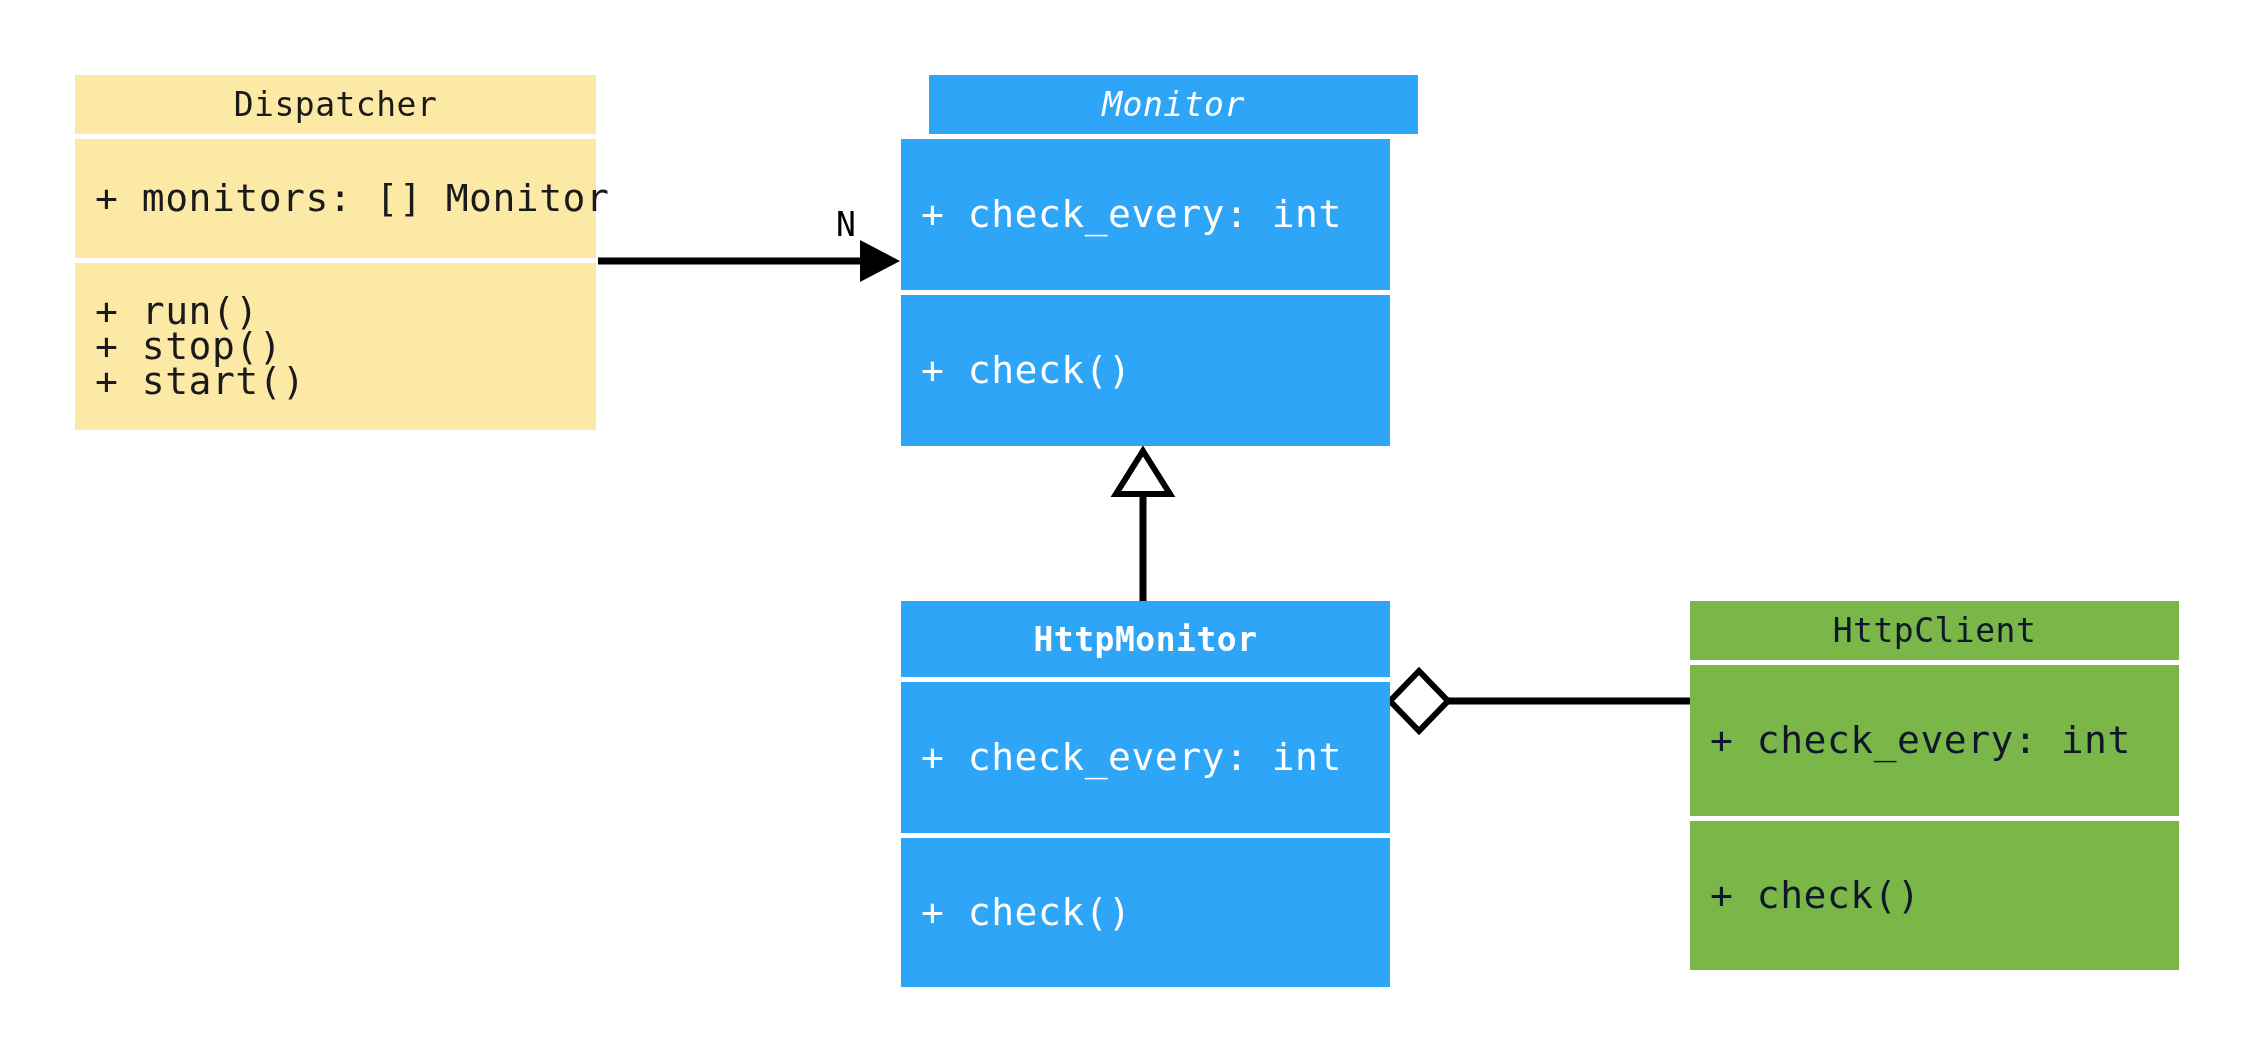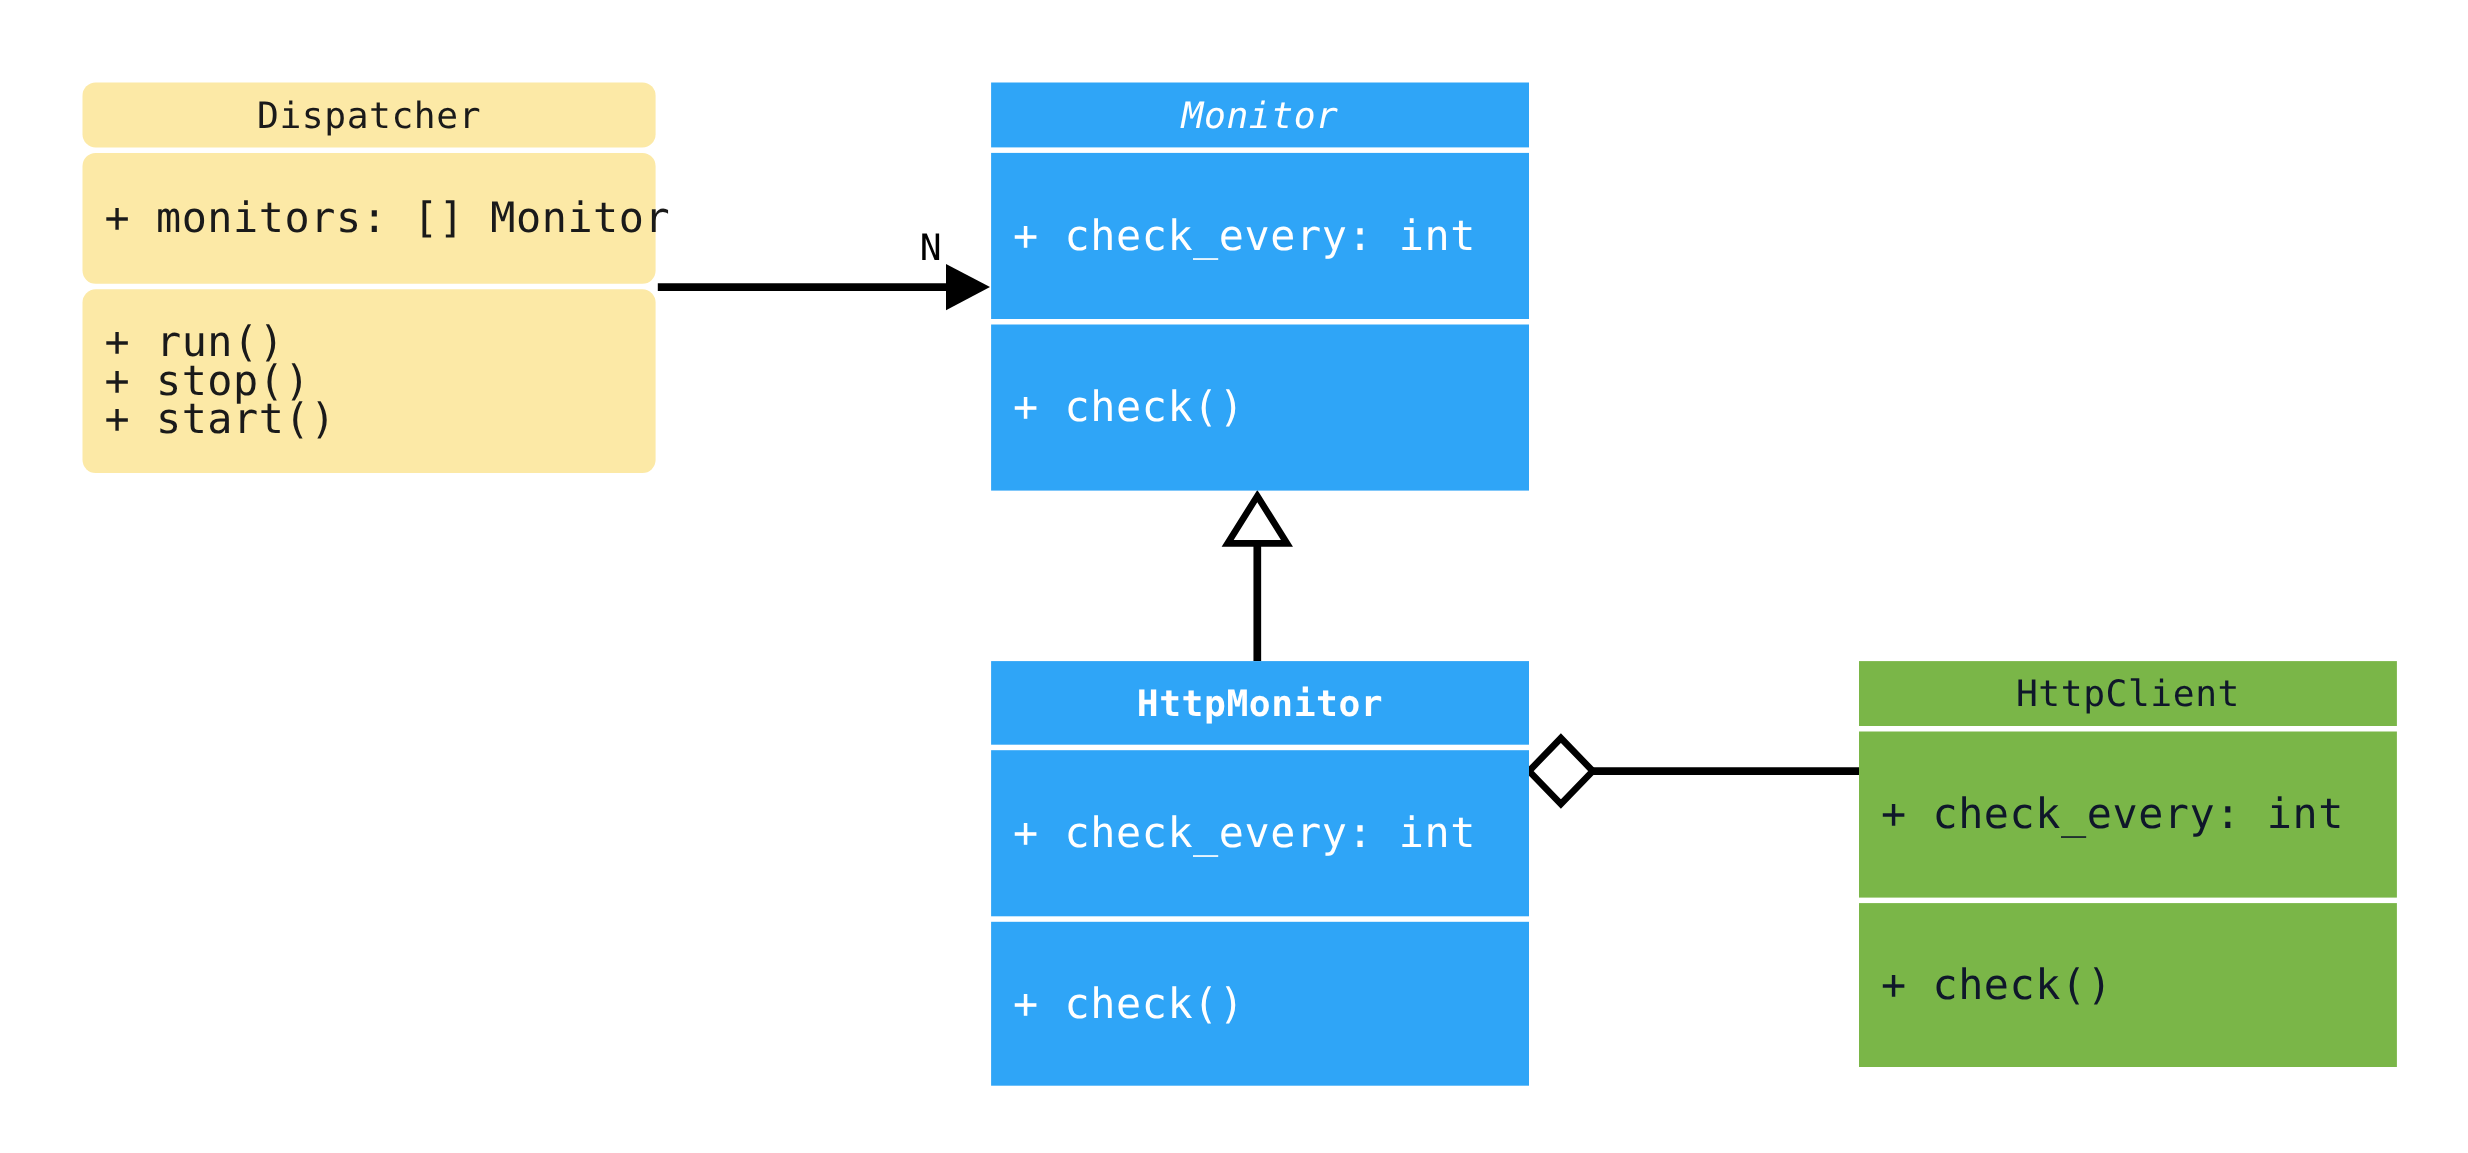--- a/index.html
+++ b/index.html
@@ -46,21 +46,21 @@
   .sec-body {
     display: flex;
     flex-direction: column;
     justify-content: center;
     padding-left: 20px;
     font-size: 38px;
     letter-spacing: 0.5px;
     line-height: 35px;
     white-space: pre;
   }
-  .fill-yellow { background: #fce9a6; color: #1a1a1a; border-radius: 12px; }
+  .fill-yellow { background: #fce9a6; color: #1a1a1a; }
   .fill-blue   { background: #2fa5f7; color: #ffffff; }
   .fill-green  { background: #7ab648; color: #0f172a; }
   .abstract-title { font-style: italic; }
   .edge-label {
     position: absolute;
     font-size: 33px;
     color: #000000;
     transform: translateX(-50%);
     white-space: pre;
   }
@@ -90,21 +90,21 @@
       <div>+ monitors: [] Monitor</div>
     </div>
     <div class="sec sec-body fill-yellow" style="height:167px;">
       <div>+ run()</div>
       <div>+ stop()</div>
       <div>+ start()</div>
     </div>
   </div>
 
   <div class="cls" style="left:901px; top:75px; width:489px;">
-    <div class="sec sec-title fill-blue abstract-title" style="height:59px;">Monitor</div>
+    <div class="sec sec-title fill-blue abstract-title" style="height:59px;margin-left:28px;">Monitor</div>
     <div class="sec sec-body fill-blue" style="height:151px;">
       <div>+ check_every: int</div>
     </div>
     <div class="sec sec-body fill-blue" style="height:151px;">
       <div>+ check()</div>
     </div>
   </div>
 
   <div class="cls" style="left:901px; top:601px; width:489px;">
     <div class="sec sec-title fill-blue" style="height:76px;font-weight:bold;">HttpMonitor</div>

